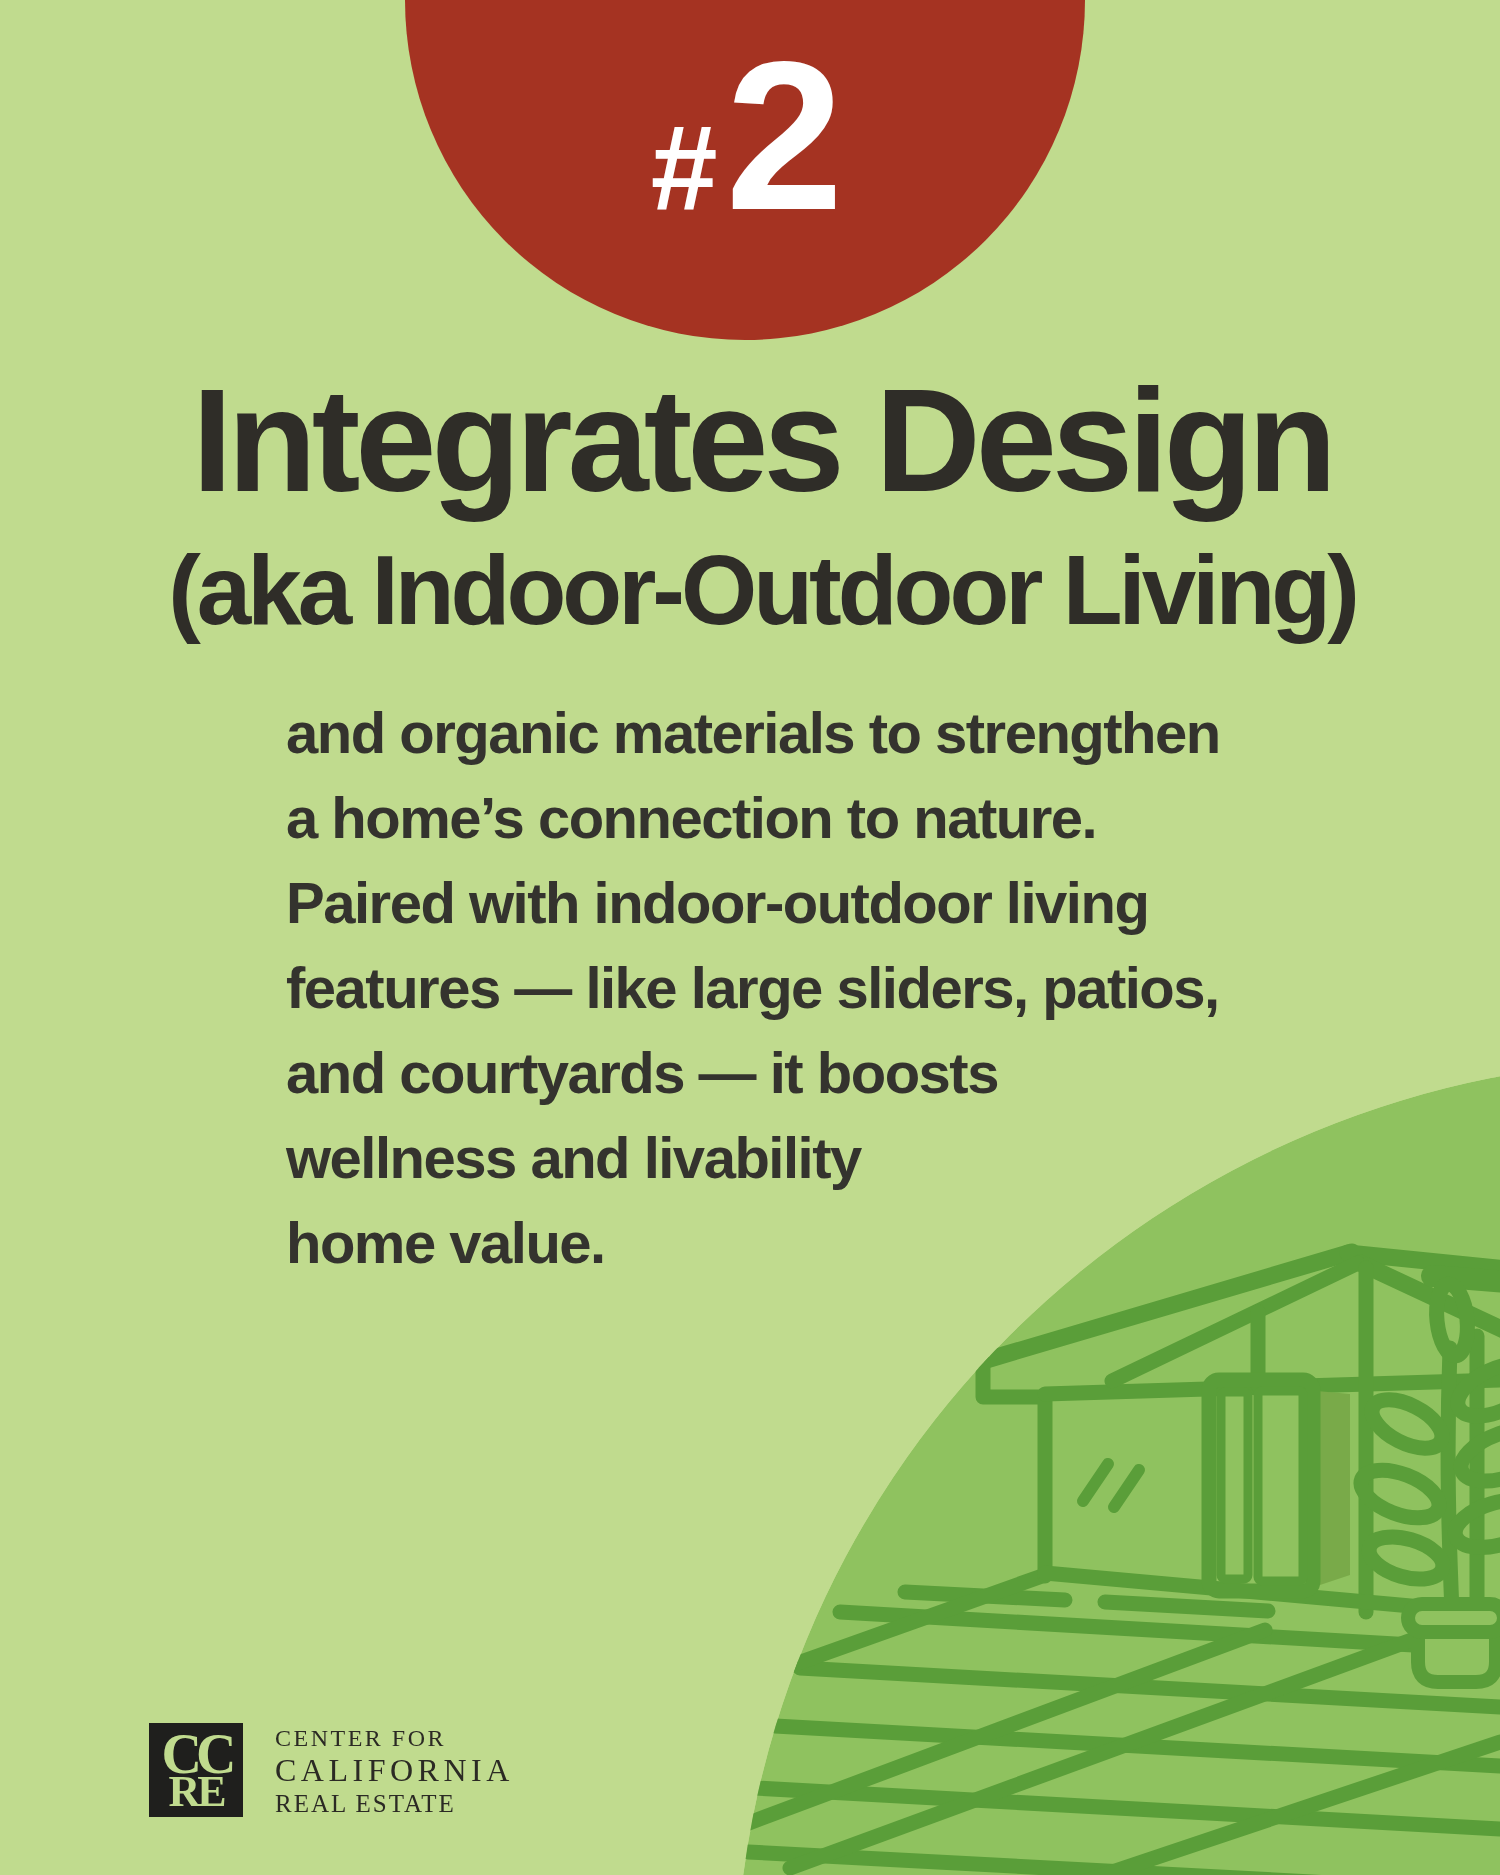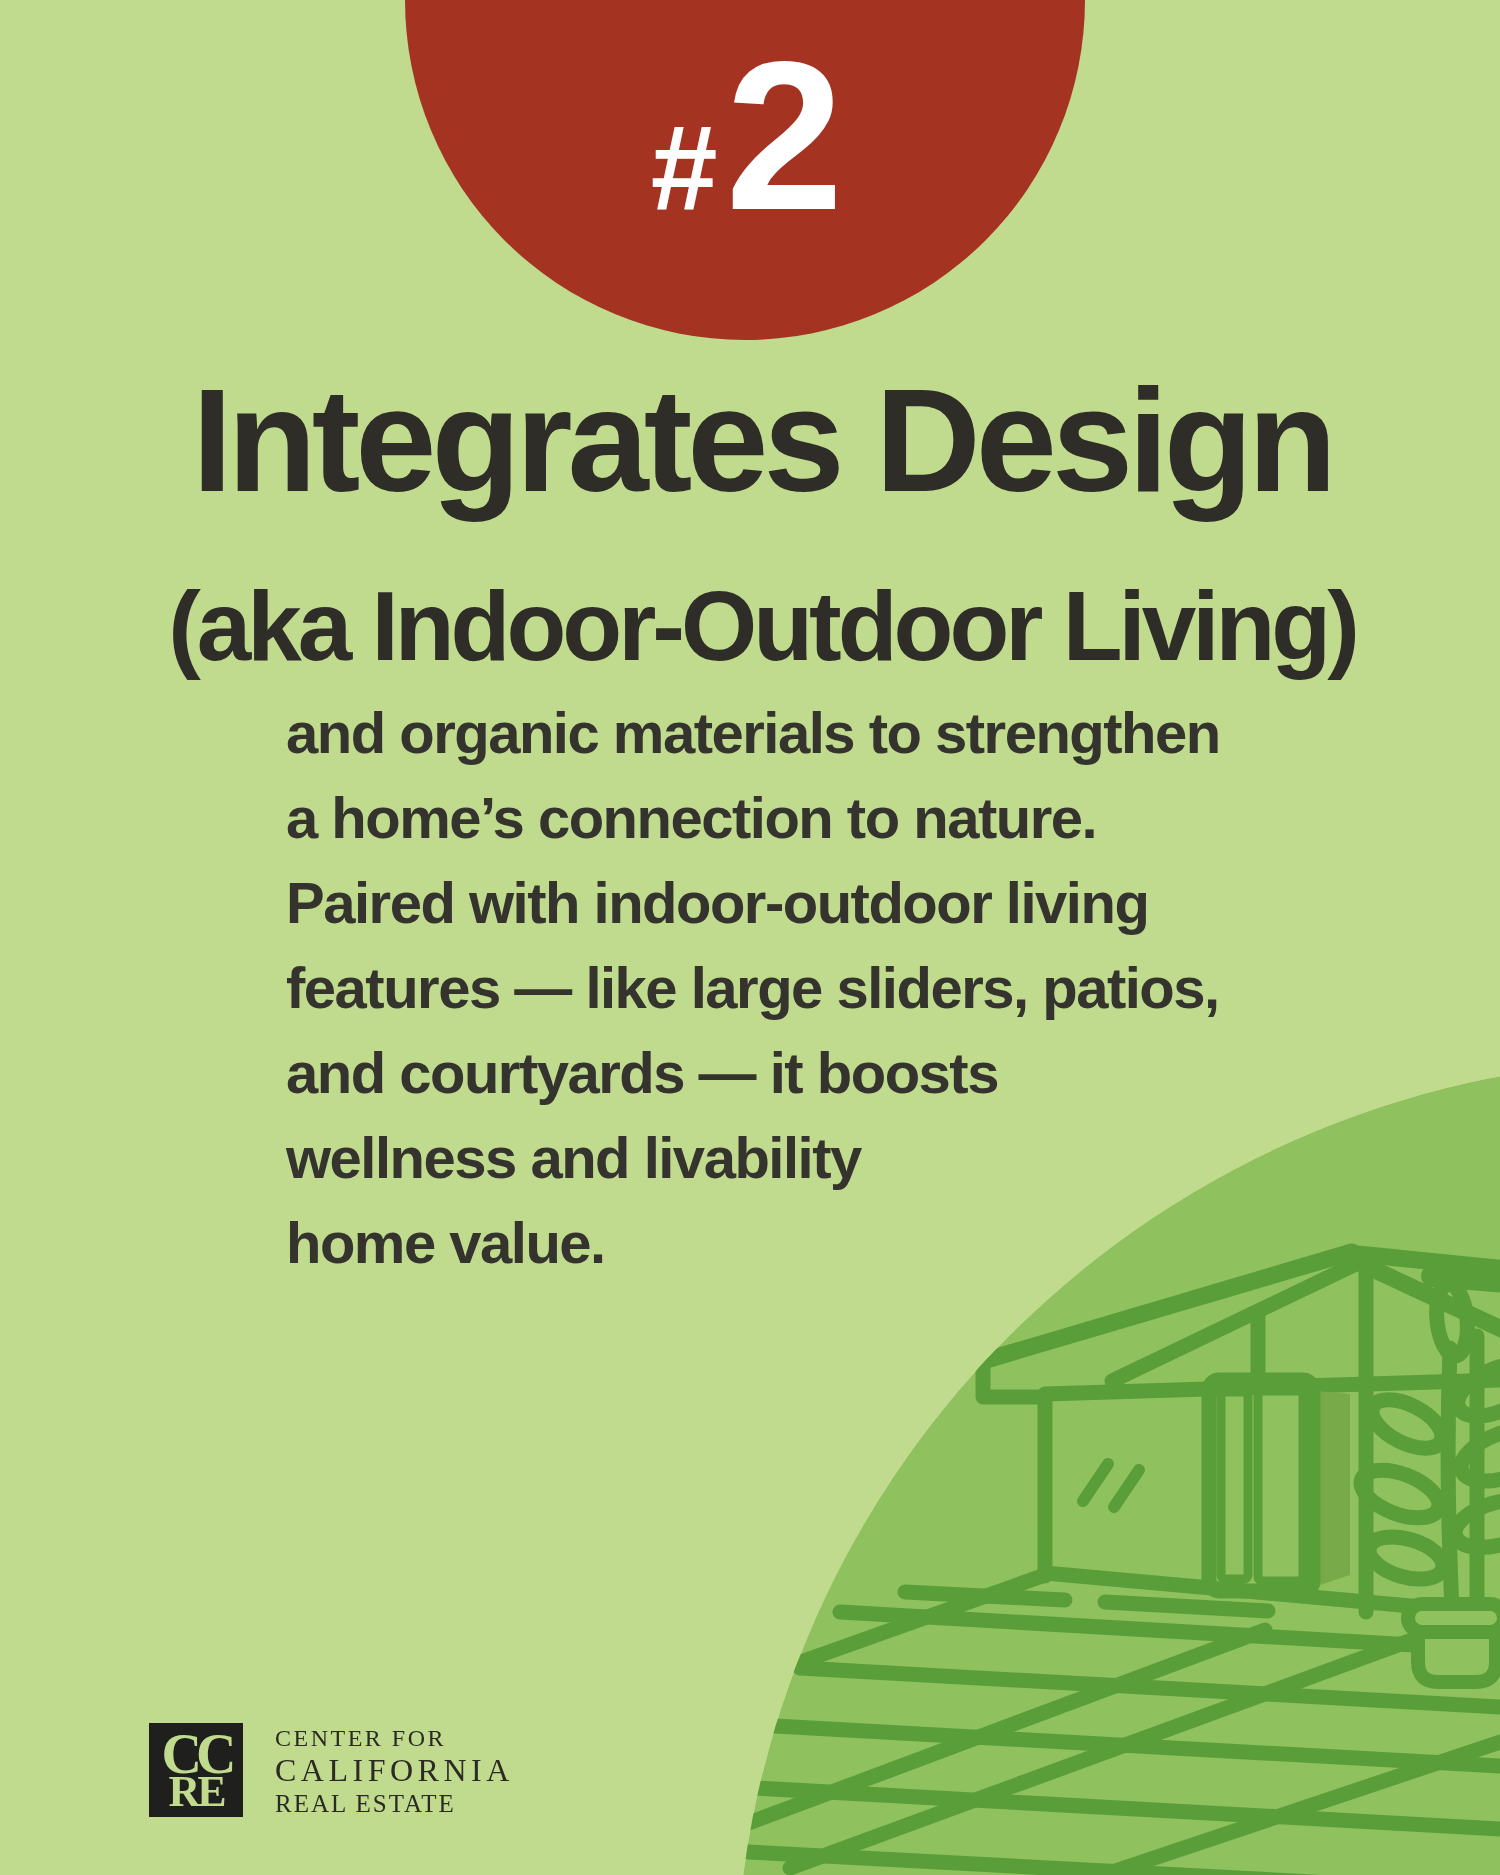--- a/index.html
+++ b/index.html
@@ -37,21 +37,21 @@
   .title{
     left:0; right:0; top:368px; padding-left:24px;
     text-align:center; white-space:nowrap;
     font-size:146px; font-weight:700; letter-spacing:-5px;
     line-height:1; color:var(--text-dark,#2f2d28);
   }
   .subtitle{
     left:0; right:0; top:537px; padding-left:24px;
     text-align:center; white-space:nowrap;
     font-size:98px; font-weight:700; letter-spacing:-4px;
-    line-height:1.1; color:var(--text-dark,#2f2d28);margin-top:36px;
+    line-height:1.1; color:var(--text-dark,#2f2d28);
   }
   
   .body-copy{
     left:286px; top:690px; width:1120px;
     font-size:58px; font-weight:700; letter-spacing:-1.5px;
     line-height:85px; color:#34332e;
   }
   .body-copy .line{white-space:nowrap;}
   
   svg.illus{position:absolute; left:0; top:0; width:1500px; height:1875px; display:block;}

